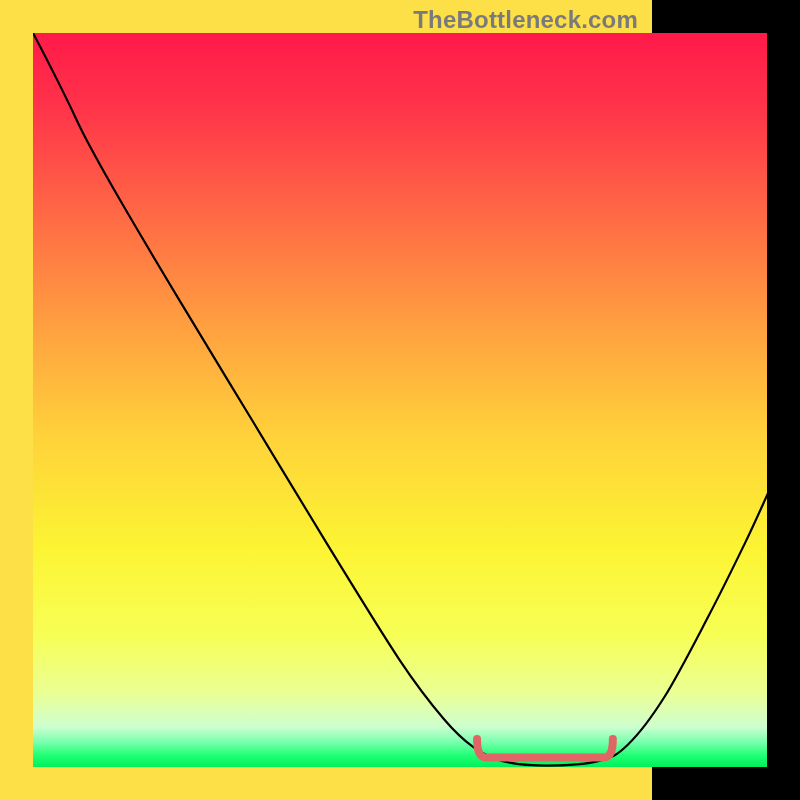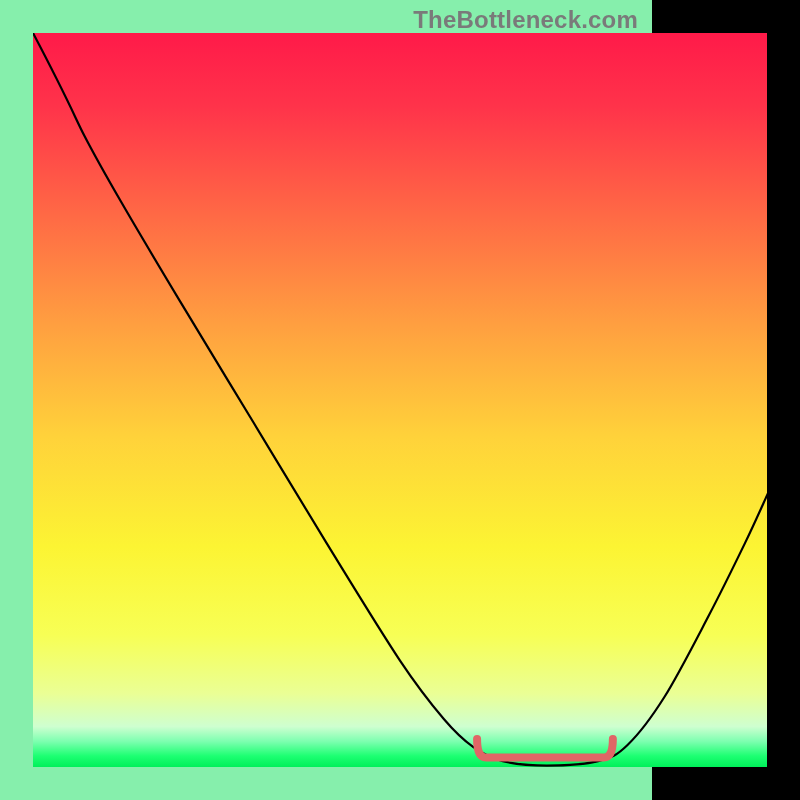--- a/index.html
+++ b/index.html
@@ -1,21 +1,21 @@
 <!DOCTYPE html>
 <html><head>
 <meta charset="utf-8">
 <style>
   * { margin: 0; padding: 0; box-sizing: border-box; }
   html, body { width: 800px; height: 800px; background: #000; overflow: hidden; }
   .frame {
     position: relative;
     width: 652px;
     height: 800px;
-    background: #86efac;
+    background: #fde047;
   }
   .watermark {
     position: absolute;
     top: 6px;
     right: 14px;
     font-family: Arial, Helvetica, sans-serif;
     font-size: 24px;
     font-weight: 600;
     color: #7a7a7a;
     letter-spacing: 0.2px;

